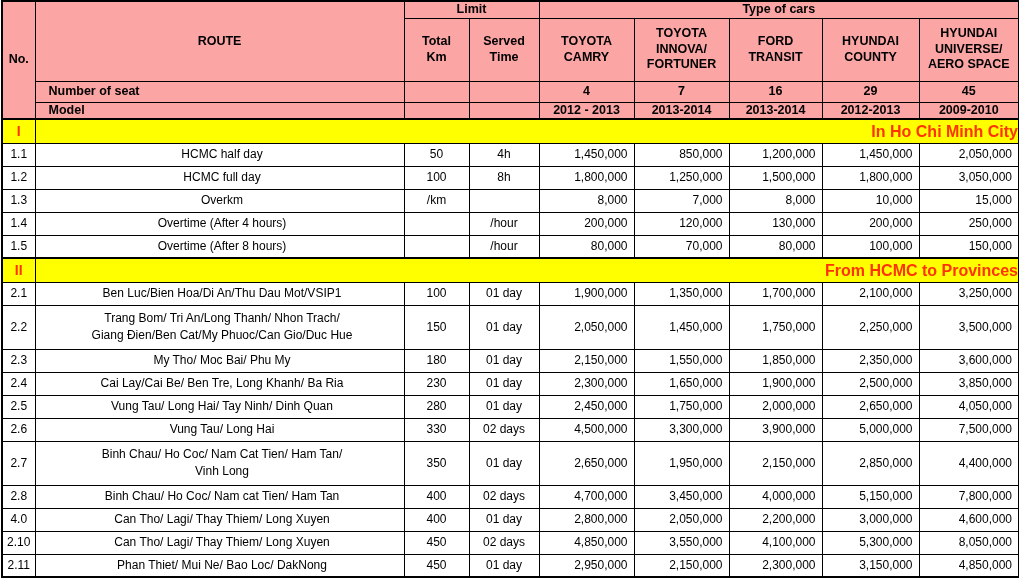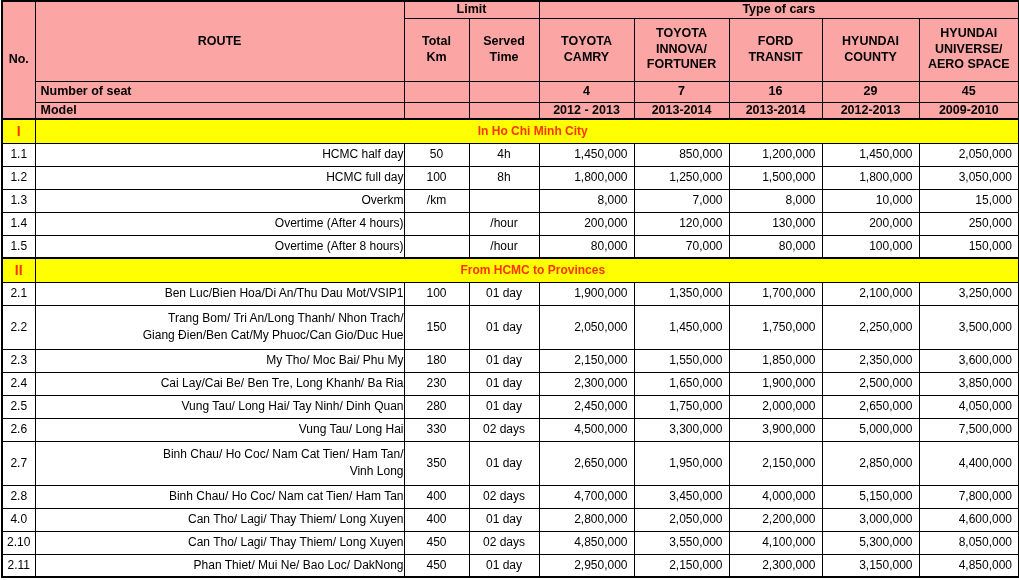--- a/index.html
+++ b/index.html
@@ -24,43 +24,43 @@
   }
 
   
   .hdr {
     background: #fca5a5;
     font-weight: bold;
     text-align: center;
     font-size: 12.5px;
     white-space: pre-line;
   }
-  .hdr-left { text-align: left; padding-left: 5px; white-space: normal; }
+  .hdr-left { text-align: left; padding-left: 13px; white-space: normal; }
   tr.row-limit   { height: 16px; }
   tr.row-carhdr  { height: 63px; }
   tr.row-seat    { height: 21px; }
   tr.row-model   { height: 16px; }
 
   
   tr.section-row { height: 24px; }
   tr.section-row td {
     background: #FFFF00;
     color: #FF3300;
     font-weight: bold;
     border-top: 2px solid #000;
     border-bottom: 1px solid #000;
   }
   td.sec-no { text-align: center; font-size: 14px; }
-  td.sec-title { text-align: center; padding-left: 12px; font-size: 12px; }
+  td.sec-title { text-align: right; padding-left: 12px; font-size: 16px; }
 
   
   tr.h-data { height: 23px; padding-left: 11px; }
   tr.h-tall { height: 44px; }
   td.cell-no { text-align: center; }
-  td.cell-route { text-align: right; padding-left: 5px; white-space: pre-line; line-height: 1.45; }
+  td.cell-route { text-align: center; padding-left: 5px; white-space: pre-line; line-height: 1.45; }
   td.cell-center { text-align: center; }
   td.cell-price { text-align: right; padding-right: 6px; }
 </style>
 </head>
 <body>
 
 <div class="page">
   <table class="price-table">
     <colgroup>
       <col style="width:33px">

